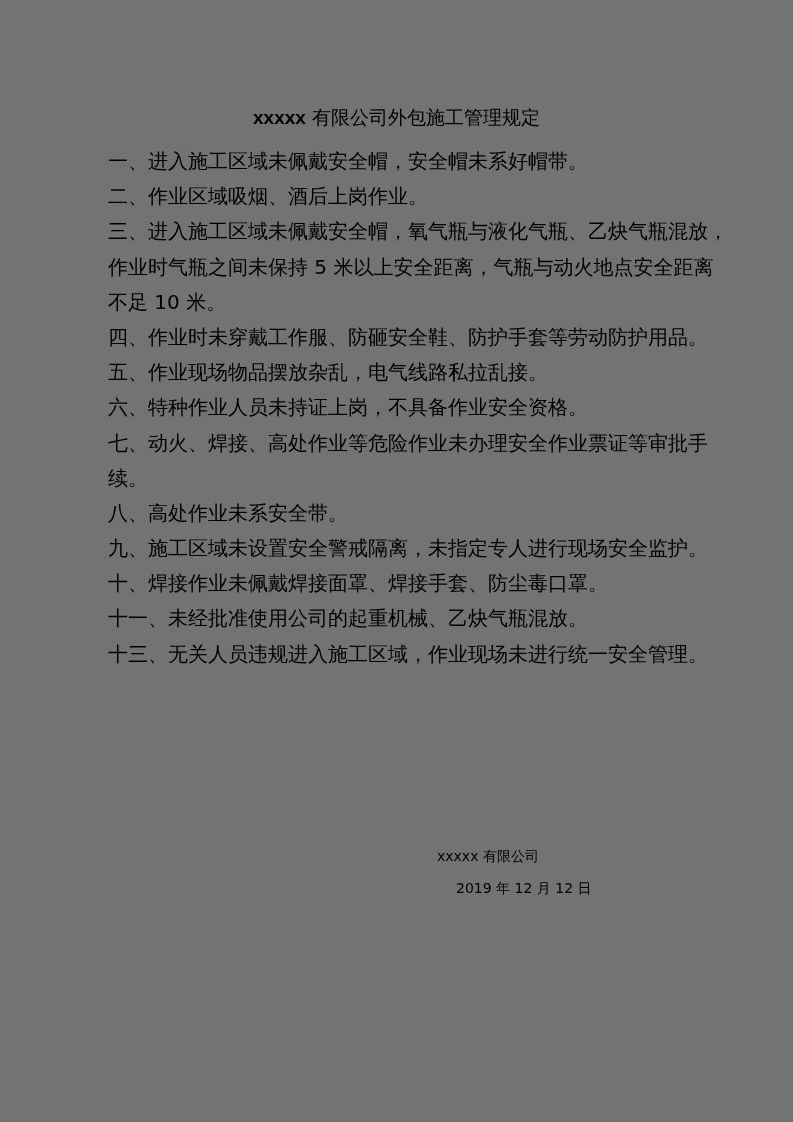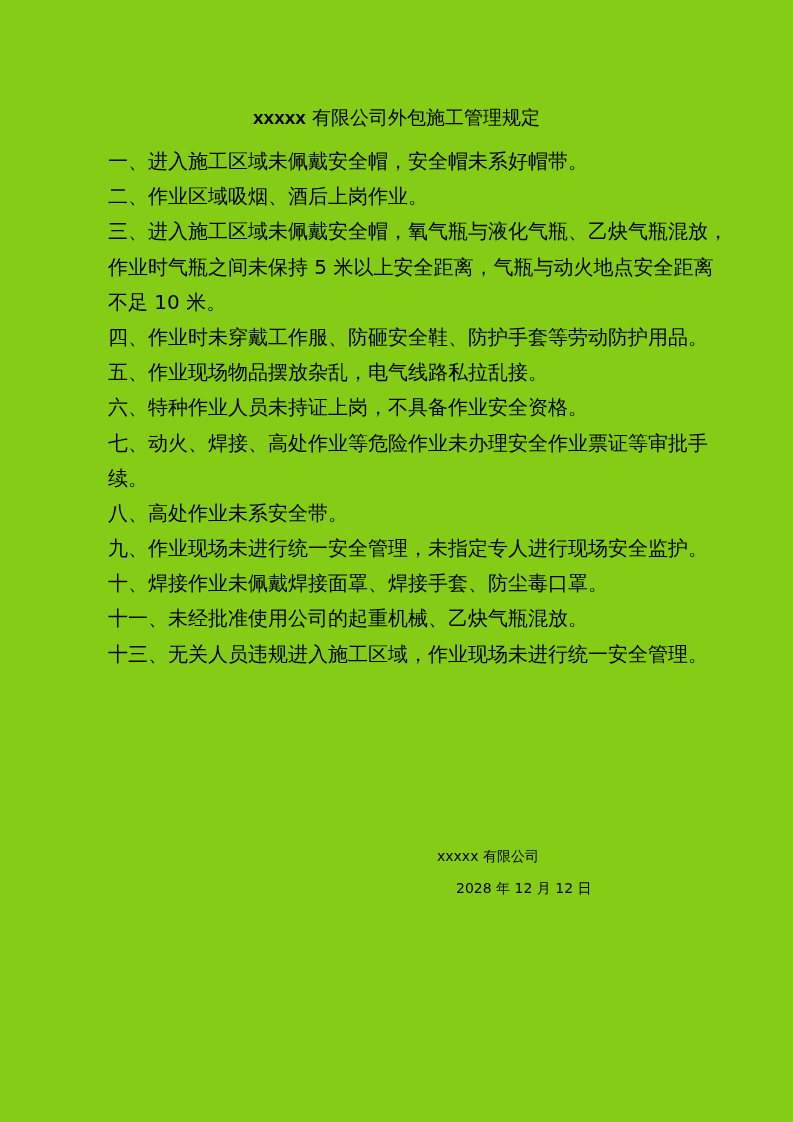--- a/index.html
+++ b/index.html
@@ -14,21 +14,21 @@
       overflow: hidden;
       font-family: "DejaVu Sans", "Liberation Sans", sans-serif;
       color: #000000;
     }
     .page {
       position: absolute;
       left: 0;
       top: 0;
       width: 793px;
       height: 1122px;
-      background: #84cc16;
+      background: #737373;
     }
     .title {
       position: absolute;
       left: 0;
       top: 103px;
       width: 793px;
       text-align: center;
       font-size: 19px;
       line-height: 28px;
       white-space: nowrap;
@@ -79,25 +79,25 @@
     <div class="line">二、作业区域吸烟、酒后上岗作业。</div>
     <div class="line">三、进入施工区域未佩戴安全帽，氧气瓶与液化气瓶、乙炔气瓶混放，</div>
     <div class="line">作业时气瓶之间未保持 5 米以上安全距离，气瓶与动火地点安全距离</div>
     <div class="line">不足 10 米。</div>
     <div class="line">四、作业时未穿戴工作服、防砸安全鞋、防护手套等劳动防护用品。</div>
     <div class="line">五、作业现场物品摆放杂乱，电气线路私拉乱接。</div>
     <div class="line">六、特种作业人员未持证上岗，不具备作业安全资格。</div>
     <div class="line">七、动火、焊接、高处作业等危险作业未办理安全作业票证等审批手</div>
     <div class="line">续。</div>
     <div class="line">八、高处作业未系安全带。</div>
-    <div class="line">九、作业现场未进行统一安全管理，未指定专人进行现场安全监护。</div>
+    <div class="line">九、施工区域未设置安全警戒隔离，未指定专人进行现场安全监护。</div>
     <div class="line">十、焊接作业未佩戴焊接面罩、焊接手套、防尘毒口罩。</div>
     <div class="line">十一、未经批准使用公司的起重机械、乙炔气瓶混放。</div>
     <div class="line">十三、无关人员违规进入施工区域，作业现场未进行统一安全管理。</div>
     <div class="gap"></div>
   </div>
 
   <div class="signature">
     <div>xxxxx 有限公司</div>
-    <div class="date">2028 年 12 月 12 日</div>
+    <div class="date">2019 年 12 月 12 日</div>
   </div>
 
 </div>
 
 </body></html>

